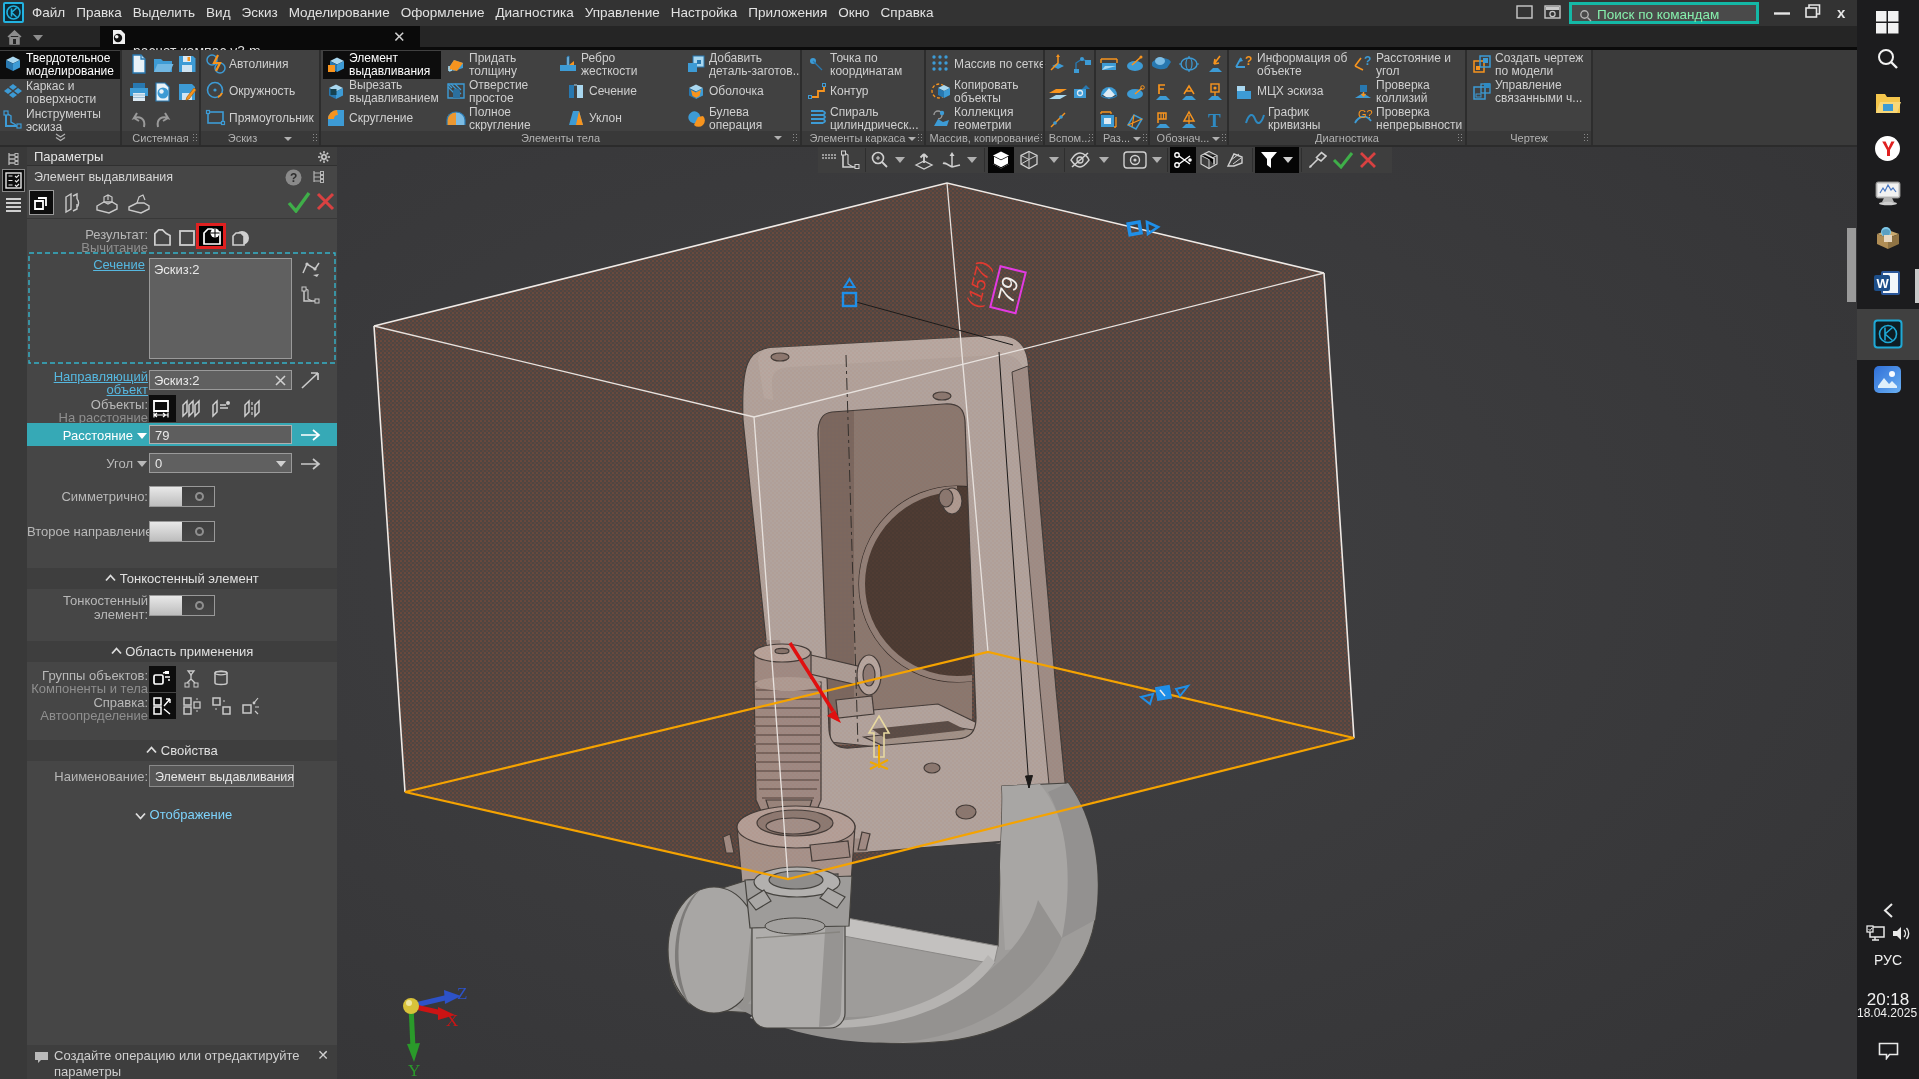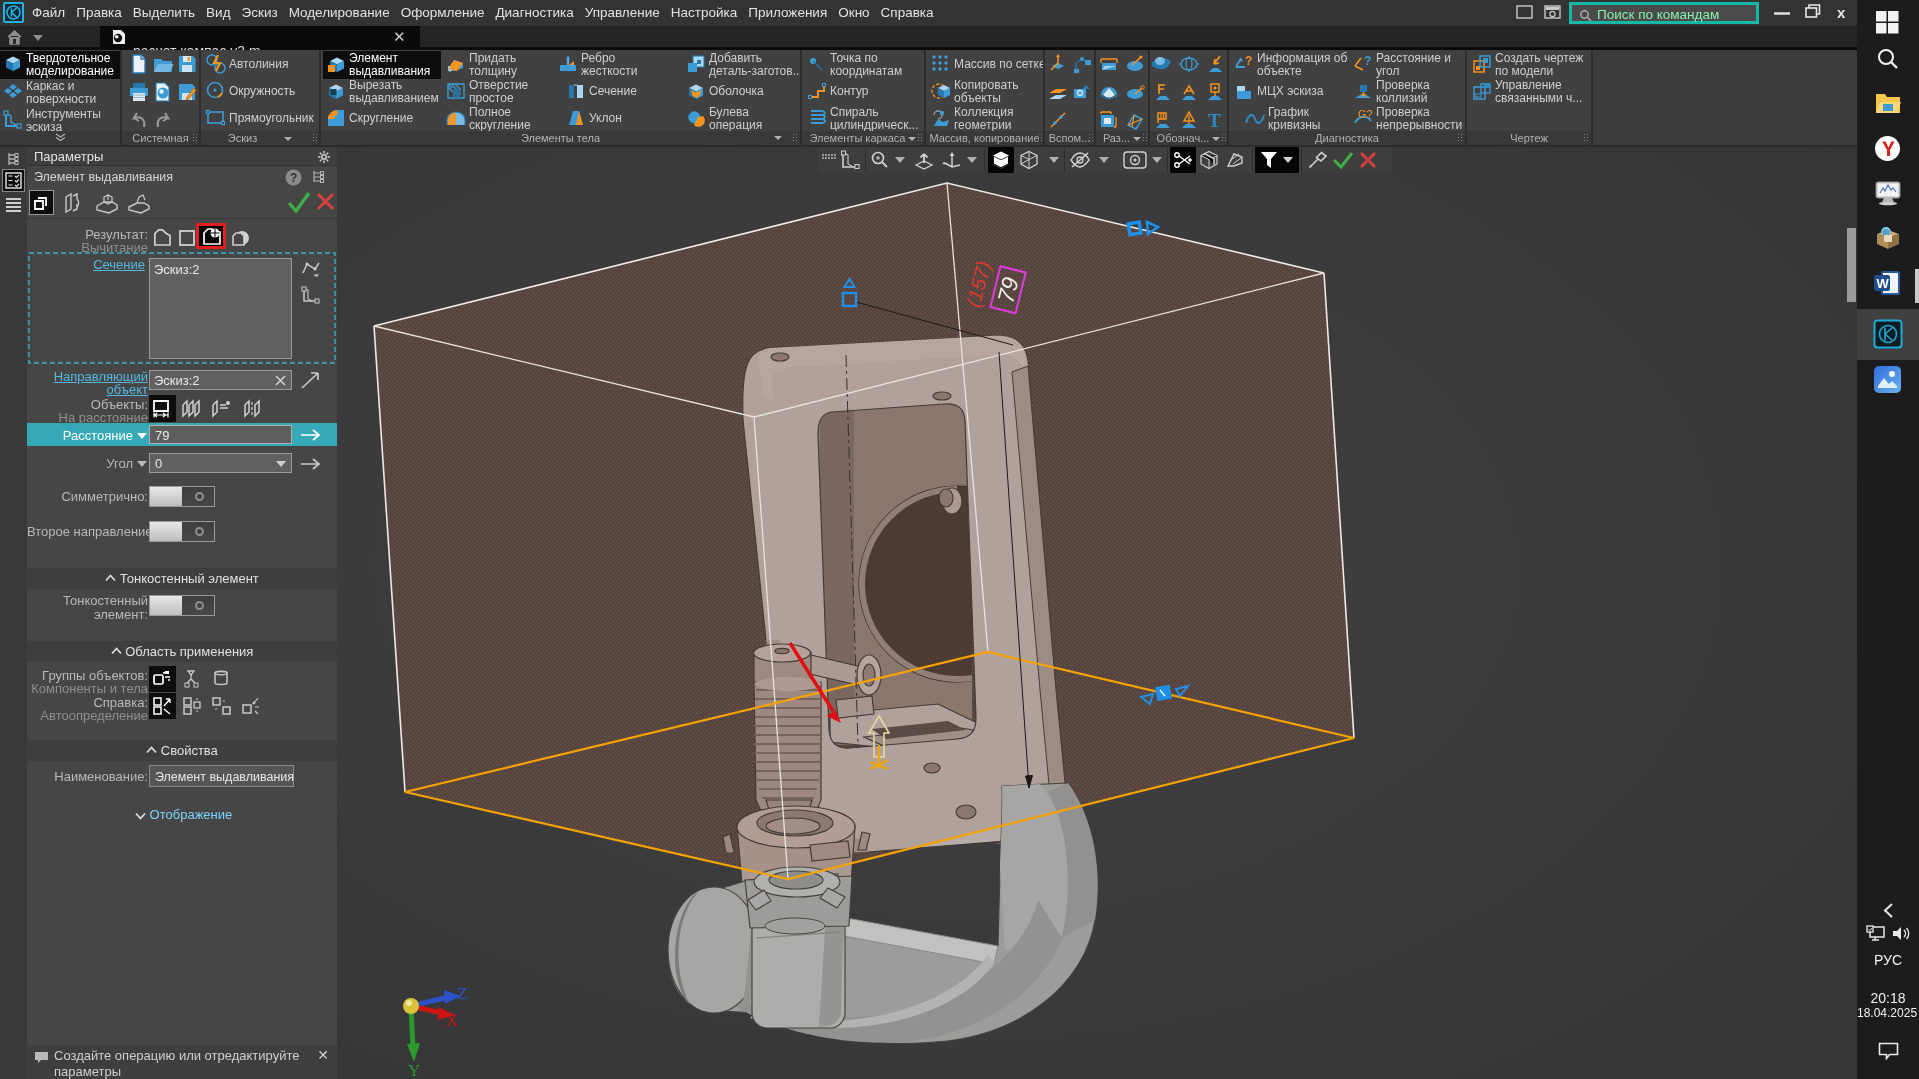--- a/index.html
+++ b/index.html
@@ -1106,19 +1106,19 @@
       <rect x="4" y="2" width="14" height="10" fill="none" stroke="#e8e8e8" stroke-width="1.5"></rect>
       <path d="M9 12 v3 m-3 0 h7" stroke="#e8e8e8" stroke-width="1.5"></path>
       <rect x="1" y="1" width="6" height="6" fill="#1c1c1e" stroke="#e8e8e8" stroke-width="1.3"></rect>
       <path d="M2.5 4 l1.5 1.5 2-2.5" stroke="#e8e8e8" fill="none"></path>
     </svg>
 <svg style="position:absolute;left:34px;top:925px" width="20" height="17" viewBox="0 0 20 17">
       <path d="M2 6 h4 l4-4 v13 l-4-4 H2z" fill="#e8e8e8"></path>
       <path d="M13 5 a5 5 0 0 1 0 7 M15.5 3 a8 8 0 0 1 0 11" stroke="#e8e8e8" fill="none" stroke-width="1.4"></path>
     </svg>
 <div style="position:absolute;left:0px;top:952px;width:62px;text-align:center;color:#f0f0f0;font-size:14px">РУС</div>
-<div style="position:absolute;left:0px;top:990px;width:62px;text-align:center;color:#f0f0f0;font-size:14px">20:18</div>
+<div style="position:absolute;left:0px;top:990px;width:62px;text-align:center;color:#f0f0f0;font-size:17px">20:18</div>
 <div style="position:absolute;left:0px;top:1006px;width:40px;text-align:right;color:#f0f0f0;font-size:12px">18.04.2025</div>
 <svg style="position:absolute;left:21px;top:1042px" width="21" height="18" viewBox="0 0 21 18">
       <path d="M1.5 1.5 h18 v11 h-8 l-3 4 v-4 h-7z" fill="none" stroke="#e8e8e8" stroke-width="1.6"></path>
     </svg>
 <div style="position:absolute;left:58px;top:269px;width:4px;height:34px;background:#c9c9c9"></div>
 </div>
 
 </body></html>

